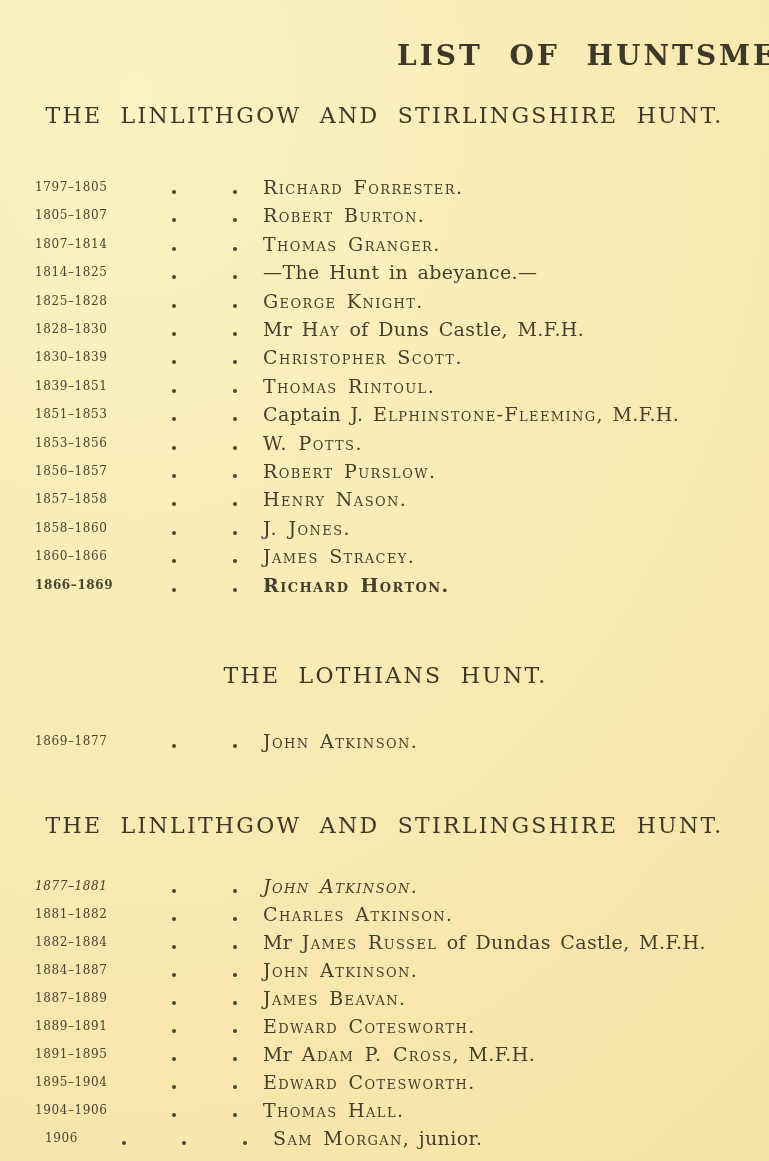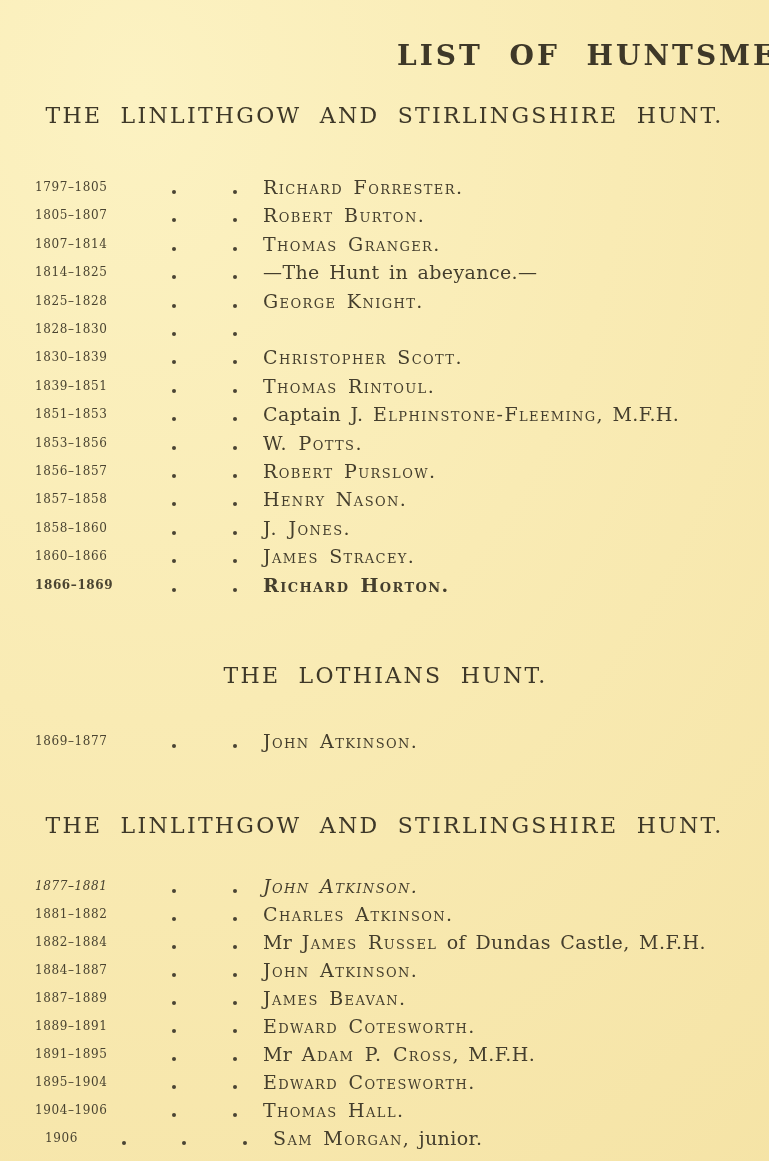--- a/index.html
+++ b/index.html
@@ -99,20 +99,21 @@
       <div class="row" style="top: 286.6px;">
         <span class="years">1825–1828</span>
         <span class="dot" style="left: 172px;"></span>
         <span class="dot" style="left: 233px;"></span>
         <span class="name"><span class="sc">George Knight.</span></span>
       </div>
       <div class="row" style="top: 315px;">
         <span class="years">1828–1830</span>
         <span class="dot" style="left: 172px;"></span>
         <span class="dot" style="left: 233px;"></span>
+        <span class="name"><span class="reg">Mr </span><span class="sc">Hay</span><span class="reg"> of Duns Castle, M.F.H.</span></span>
       </div>
       <div class="row" style="top: 343.4px;">
         <span class="years">1830–1839</span>
         <span class="dot" style="left: 172px;"></span>
         <span class="dot" style="left: 233px;"></span>
         <span class="name"><span class="sc">Christopher Scott.</span></span>
       </div>
       <div class="row" style="top: 371.8px;">
         <span class="years">1839–1851</span>
         <span class="dot" style="left: 172px;"></span>

